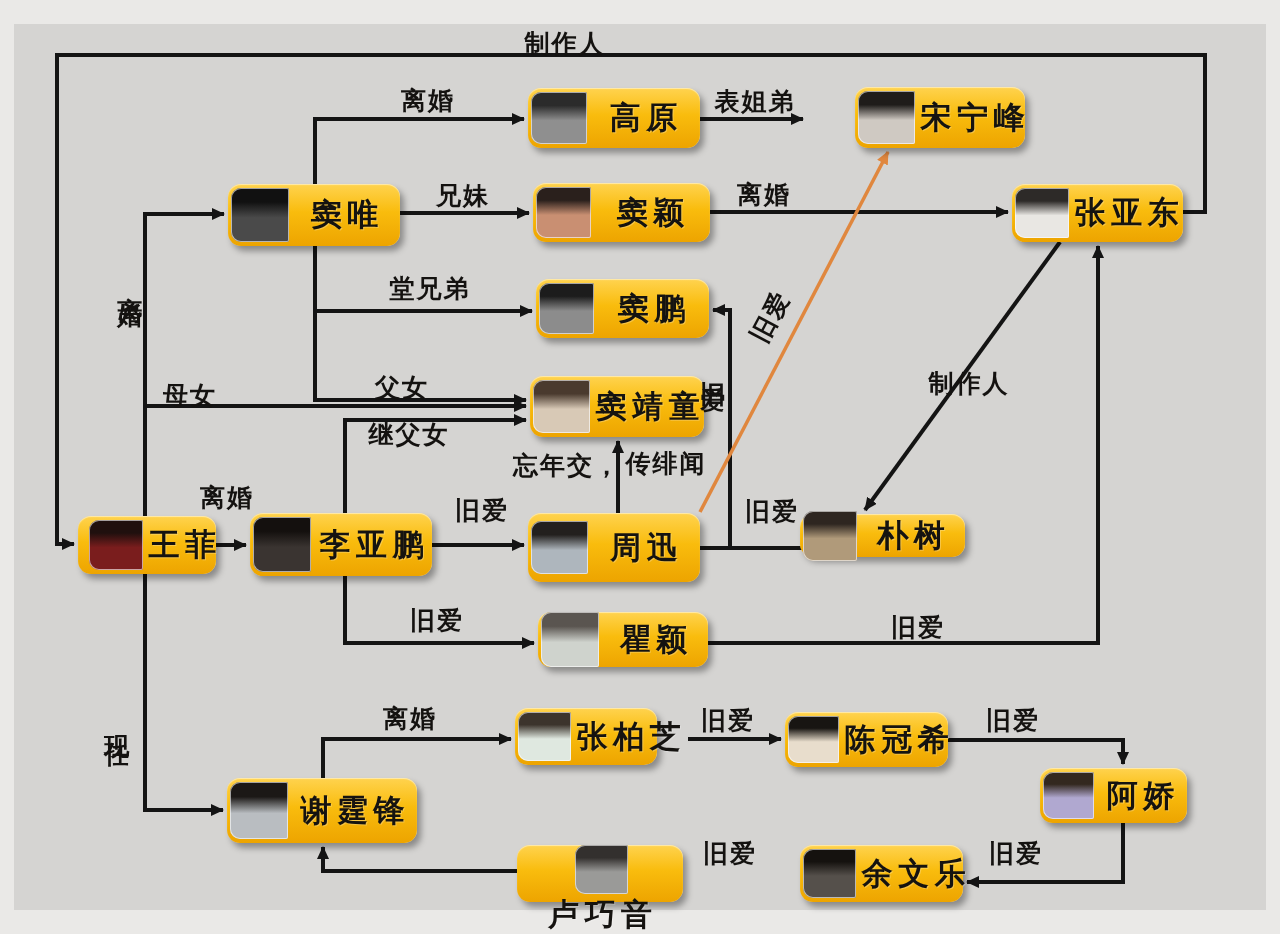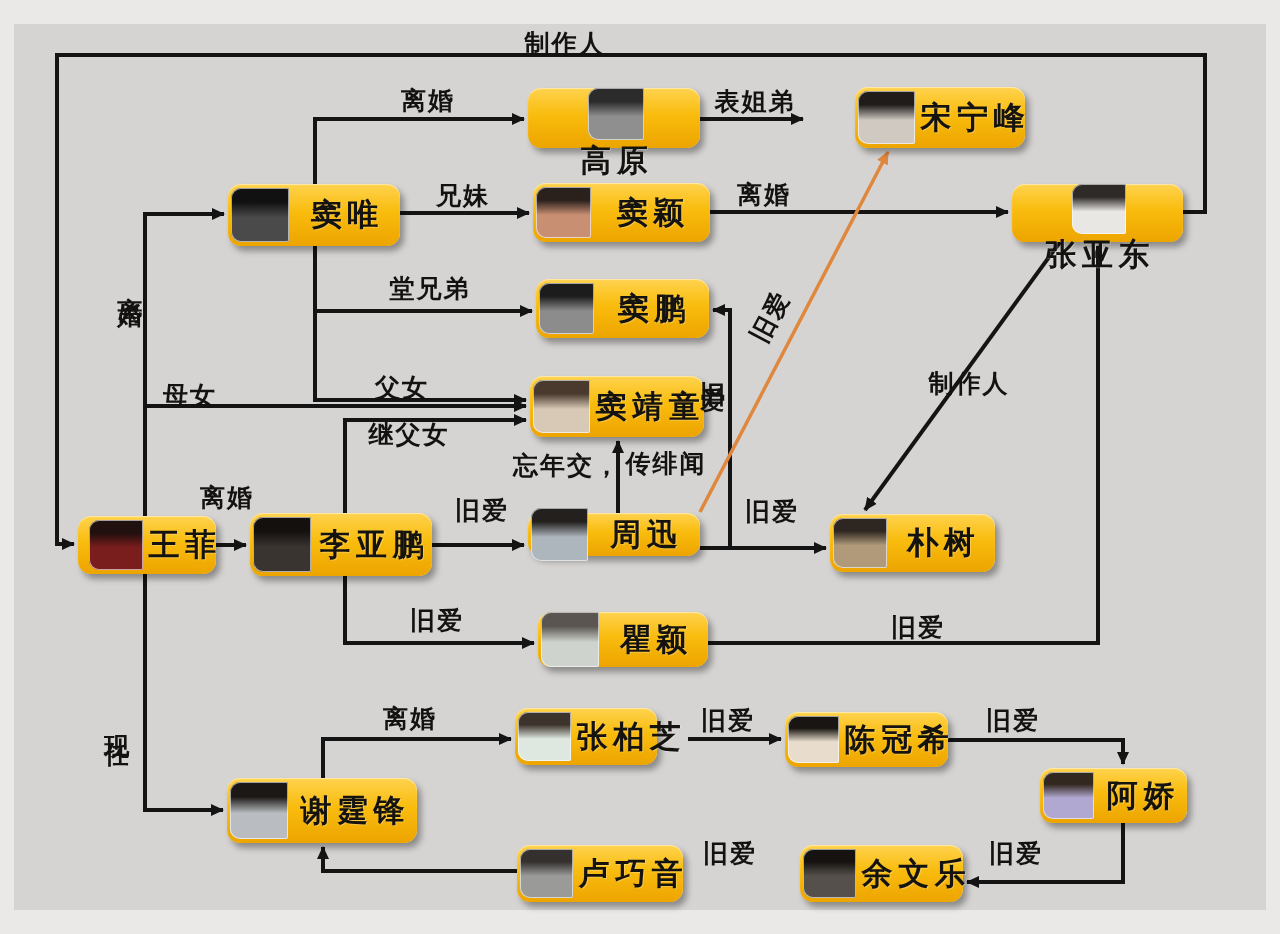--- a/index.html
+++ b/index.html
@@ -71,61 +71,61 @@
       <polyline points="618,513 618,441" fill="none" stroke="#141414" stroke-width="4" marker-end="url(#ah-black)"></polyline>
       <polyline points="700,512 888,152" fill="none" stroke="#e0873e" stroke-width="3.5" marker-end="url(#ah-orange)"></polyline>
       <polyline points="1060,242 865,510" fill="none" stroke="#141414" stroke-width="4" marker-end="url(#ah-black)"></polyline>
       <polyline points="708,643 1098,643 1098,246" fill="none" stroke="#141414" stroke-width="4" marker-end="url(#ah-black)"></polyline>
       <polyline points="323,778 323,739 511,739" fill="none" stroke="#141414" stroke-width="4" marker-end="url(#ah-black)"></polyline>
       <polyline points="517,871 323,871 323,847" fill="none" stroke="#141414" stroke-width="4" marker-end="url(#ah-black)"></polyline>
       <polyline points="688,739 781,739" fill="none" stroke="#141414" stroke-width="4" marker-end="url(#ah-black)"></polyline>
       <polyline points="948,740 1123,740 1123,764" fill="none" stroke="#141414" stroke-width="4" marker-end="url(#ah-black)"></polyline>
       <polyline points="1123,823 1123,882 967,882" fill="none" stroke="#141414" stroke-width="4" marker-end="url(#ah-black)"></polyline>
     </svg>
-    <div class="node" style="left: 528px; top: 88px; width: 172px; height: 60px; flex-direction: column;">
+    <div class="node" style="left: 528px; top: 88px; width: 172px; height: 60px;">
       <div class="photo" style="width: 56px; height: 52px; background: linear-gradient(rgb(43, 43, 43) 0%, rgb(43, 43, 43) 26%, rgb(143, 143, 143) 55%, rgb(143, 143, 143) 100%);"></div>
       <span class="name">高原</span>
     </div>
     <div class="node" style="left: 807px; top: 87px; width: 170px; height: 61px; margin-left: 48px;">
       <div class="photo" style="width: 57px; height: 53px; background: linear-gradient(rgb(31, 28, 26) 0%, rgb(31, 28, 26) 26%, rgb(207, 201, 194) 55%, rgb(207, 201, 194) 100%);"></div>
       <span class="name">宋宁峰</span>
     </div>
     <div class="node" style="left: 228px; top: 184px; width: 172px; height: 62px;">
       <div class="photo" style="width: 58px; height: 54px; background: linear-gradient(rgb(17, 17, 17) 0%, rgb(17, 17, 17) 26%, rgb(74, 74, 74) 55%, rgb(74, 74, 74) 100%);"></div>
       <span class="name">窦唯</span>
     </div>
     <div class="node" style="left: 533px; top: 183px; width: 177px; height: 59px;">
       <div class="photo" style="width: 55px; height: 51px; background: linear-gradient(rgb(42, 32, 28) 0%, rgb(42, 32, 28) 26%, rgb(201, 143, 114) 55%, rgb(201, 143, 114) 100%);"></div>
       <span class="name">窦颖</span>
     </div>
-    <div class="node" style="left: 1012px; top: 184px; width: 171px; height: 58px; flex-direction: column;">
+    <div class="node" style="left: 1012px; top: 184px; width: 171px; height: 58px;">
       <div class="photo" style="width: 54px; height: 50px; background: linear-gradient(rgb(45, 42, 40) 0%, rgb(45, 42, 40) 26%, rgb(233, 231, 227) 55%, rgb(233, 231, 227) 100%);"></div>
       <span class="name">张亚东</span>
     </div>
     <div class="node" style="left: 536px; top: 279px; width: 173px; height: 59px;">
       <div class="photo" style="width: 55px; height: 51px; background: linear-gradient(rgb(28, 28, 28) 0%, rgb(28, 28, 28) 26%, rgb(140, 140, 140) 55%, rgb(140, 140, 140) 100%);"></div>
       <span class="name">窦鹏</span>
     </div>
     <div class="node" style="left: 530px; top: 376px; width: 174px; height: 61px;">
       <div class="photo" style="width: 57px; height: 53px; background: linear-gradient(rgb(74, 58, 46) 0%, rgb(74, 58, 46) 26%, rgb(216, 201, 182) 55%, rgb(216, 201, 182) 100%);"></div>
       <span class="name">窦靖童</span>
     </div>
     <div class="node" style="left: 78px; top: 516px; width: 130px; height: 58px; padding-left: 8px;">
       <div class="photo" style="width: 54px; height: 50px; background: linear-gradient(rgb(32, 16, 14) 0%, rgb(32, 16, 14) 26%, rgb(122, 29, 29) 55%, rgb(122, 29, 29) 100%);"></div>
       <span class="name">王菲</span>
     </div>
     <div class="node" style="left: 250px; top: 513px; width: 182px; height: 63px;">
       <div class="photo" style="width: 58px; height: 55px; background: linear-gradient(rgb(20, 16, 14) 0%, rgb(20, 16, 14) 26%, rgb(58, 52, 49) 55%, rgb(58, 52, 49) 100%);"></div>
       <span class="name">李亚鹏</span>
     </div>
-    <div class="node" style="left: 528px; top: 513px; width: 172px; height: 43px;">
+    <div class="node" style="left: 528px; top: 513px; width: 172px; height: 69px;">
       <div class="photo" style="width: 57px; height: 53px; background: linear-gradient(rgb(35, 32, 30) 0%, rgb(35, 32, 30) 26%, rgb(174, 182, 189) 55%, rgb(174, 182, 189) 100%);"></div>
       <span class="name">周迅</span>
     </div>
-    <div class="node" style="left: 830px; top: 514px; width: 165px; height: 58px;">
+    <div class="node" style="left: 800px; top: 514px; width: 165px; height: 43px;">
       <div class="photo" style="width: 54px; height: 50px; background: linear-gradient(rgb(46, 38, 32) 0%, rgb(46, 38, 32) 26%, rgb(176, 154, 122) 55%, rgb(176, 154, 122) 100%);"></div>
       <span class="name">朴树</span>
     </div>
     <div class="node" style="left: 538px; top: 612px; width: 170px; height: 55px;">
       <div class="photo" style="width: 58px; height: 55px; background: linear-gradient(rgb(90, 85, 80) 0%, rgb(90, 85, 80) 26%, rgb(207, 211, 205) 55%, rgb(207, 211, 205) 100%);"></div>
       <span class="name">瞿颖</span>
     </div>
     <div class="node" style="left: 515px; top: 708px; width: 142px; height: 57px;">
       <div class="photo" style="width: 53px; height: 49px; background: linear-gradient(rgb(60, 52, 44) 0%, rgb(60, 52, 44) 26%, rgb(223, 232, 224) 55%, rgb(223, 232, 224) 100%);"></div>
       <span class="name">张柏芝</span>
@@ -135,21 +135,21 @@
       <span class="name">陈冠希</span>
     </div>
     <div class="node" style="left: 1040px; top: 768px; width: 147px; height: 55px;">
       <div class="photo" style="width: 51px; height: 47px; background: linear-gradient(rgb(51, 40, 31) 0%, rgb(51, 40, 31) 26%, rgb(176, 168, 208) 55%, rgb(176, 168, 208) 100%);"></div>
       <span class="name">阿娇</span>
     </div>
     <div class="node" style="left: 227px; top: 778px; width: 190px; height: 65px;">
       <div class="photo" style="width: 58px; height: 57px; background: linear-gradient(rgb(27, 24, 22) 0%, rgb(27, 24, 22) 26%, rgb(185, 189, 193) 55%, rgb(185, 189, 193) 100%);"></div>
       <span class="name">谢霆锋</span>
     </div>
-    <div class="node" style="left: 517px; top: 845px; width: 166px; height: 57px;">
+    <div class="node" style="left: 517px; top: 845px; width: 166px; height: 57px; flex-direction: column;">
       <div class="photo" style="width: 53px; height: 49px; background: linear-gradient(rgb(51, 48, 46) 0%, rgb(51, 48, 46) 26%, rgb(154, 154, 152) 55%, rgb(154, 154, 152) 100%);"></div>
       <span class="name">卢巧音</span>
     </div>
     <div class="node" style="left: 800px; top: 845px; width: 163px; height: 57px;">
       <div class="photo" style="width: 53px; height: 49px; background: linear-gradient(rgb(21, 18, 15) 0%, rgb(21, 18, 15) 26%, rgb(85, 80, 75) 55%, rgb(85, 80, 75) 100%);"></div>
       <span class="name">余文乐</span>
     </div>
     <div class="elabel" style="left: 565px; top: 44px;">制作人</div>
     <div class="elabel v" style="left: 129px; top: 283px;">离婚</div>
     <div class="elabel v" style="left: 116px; top: 722px;">现任</div>

